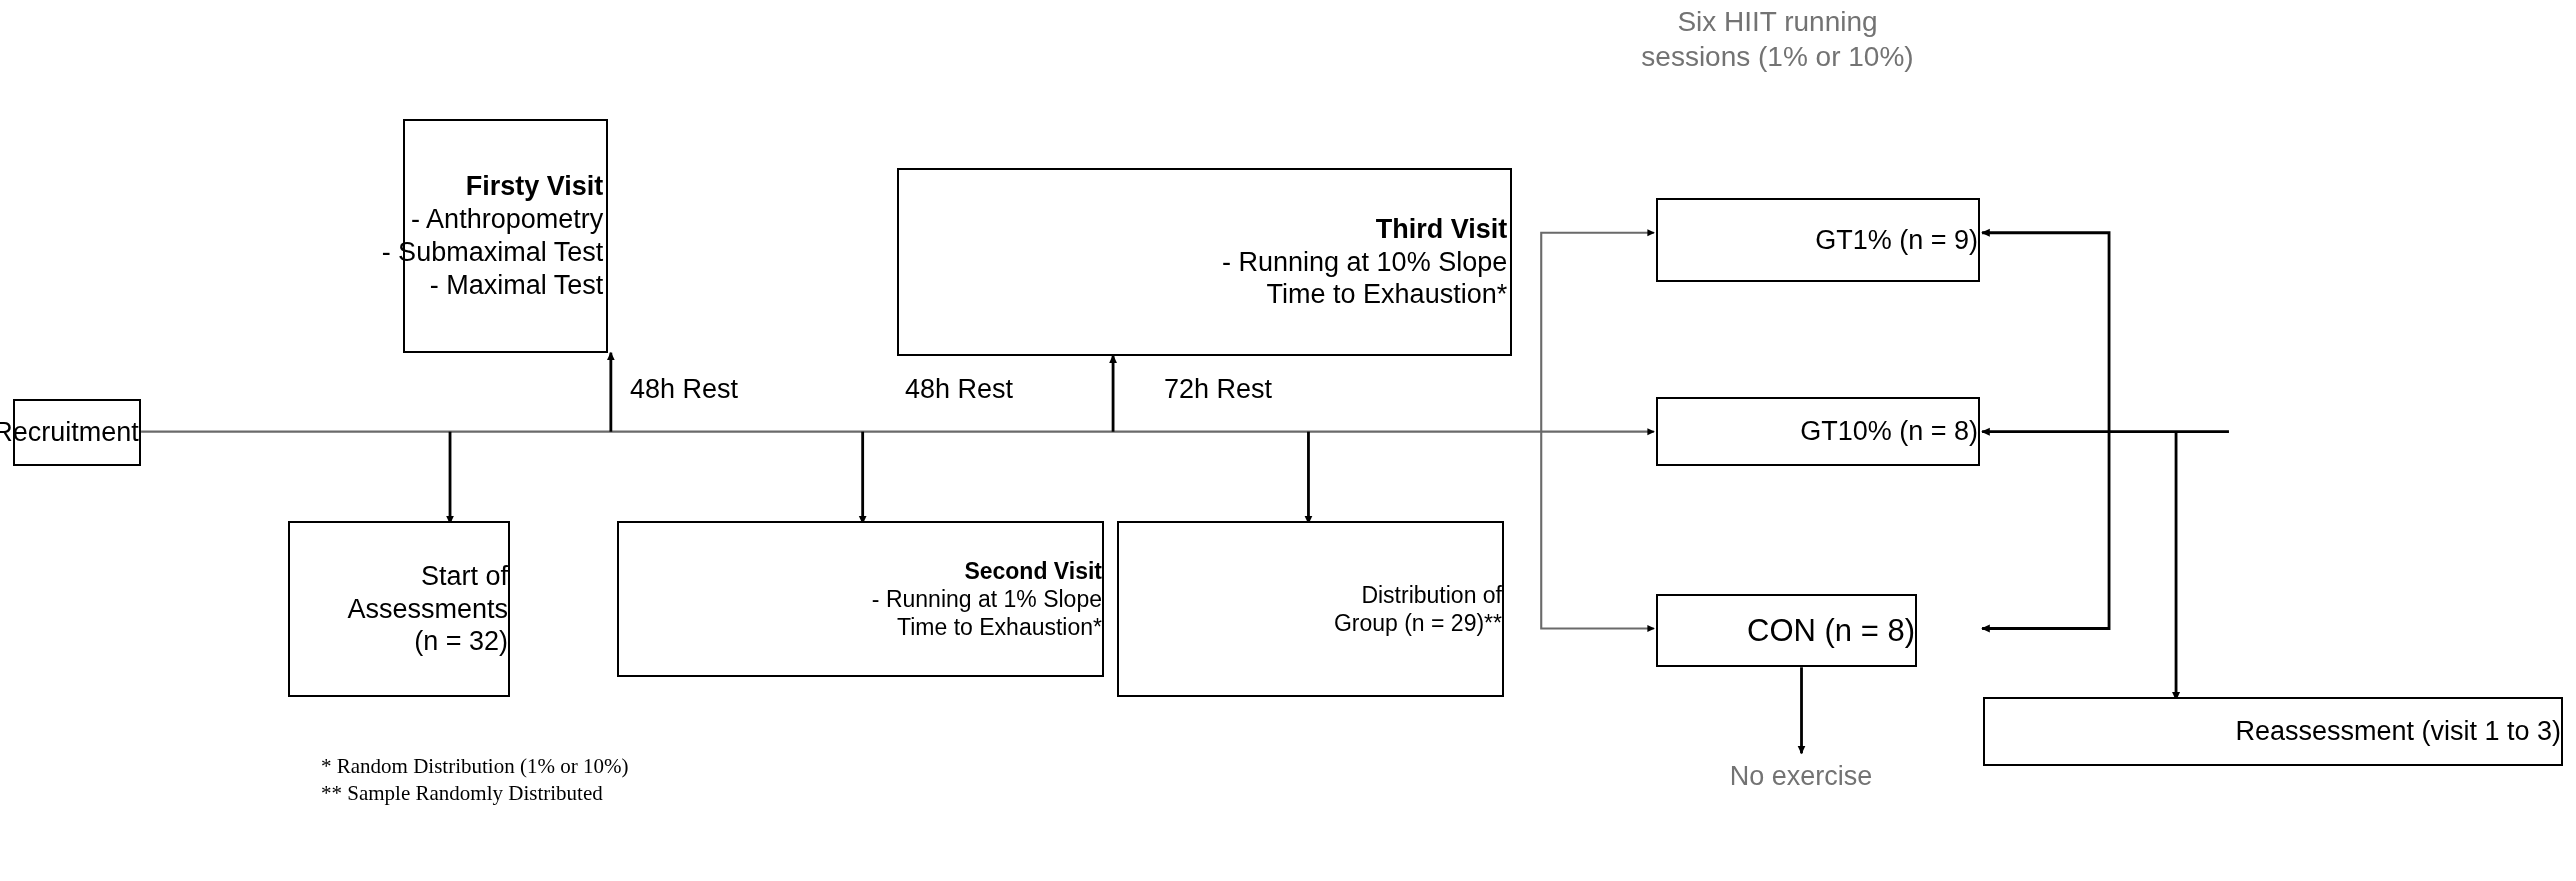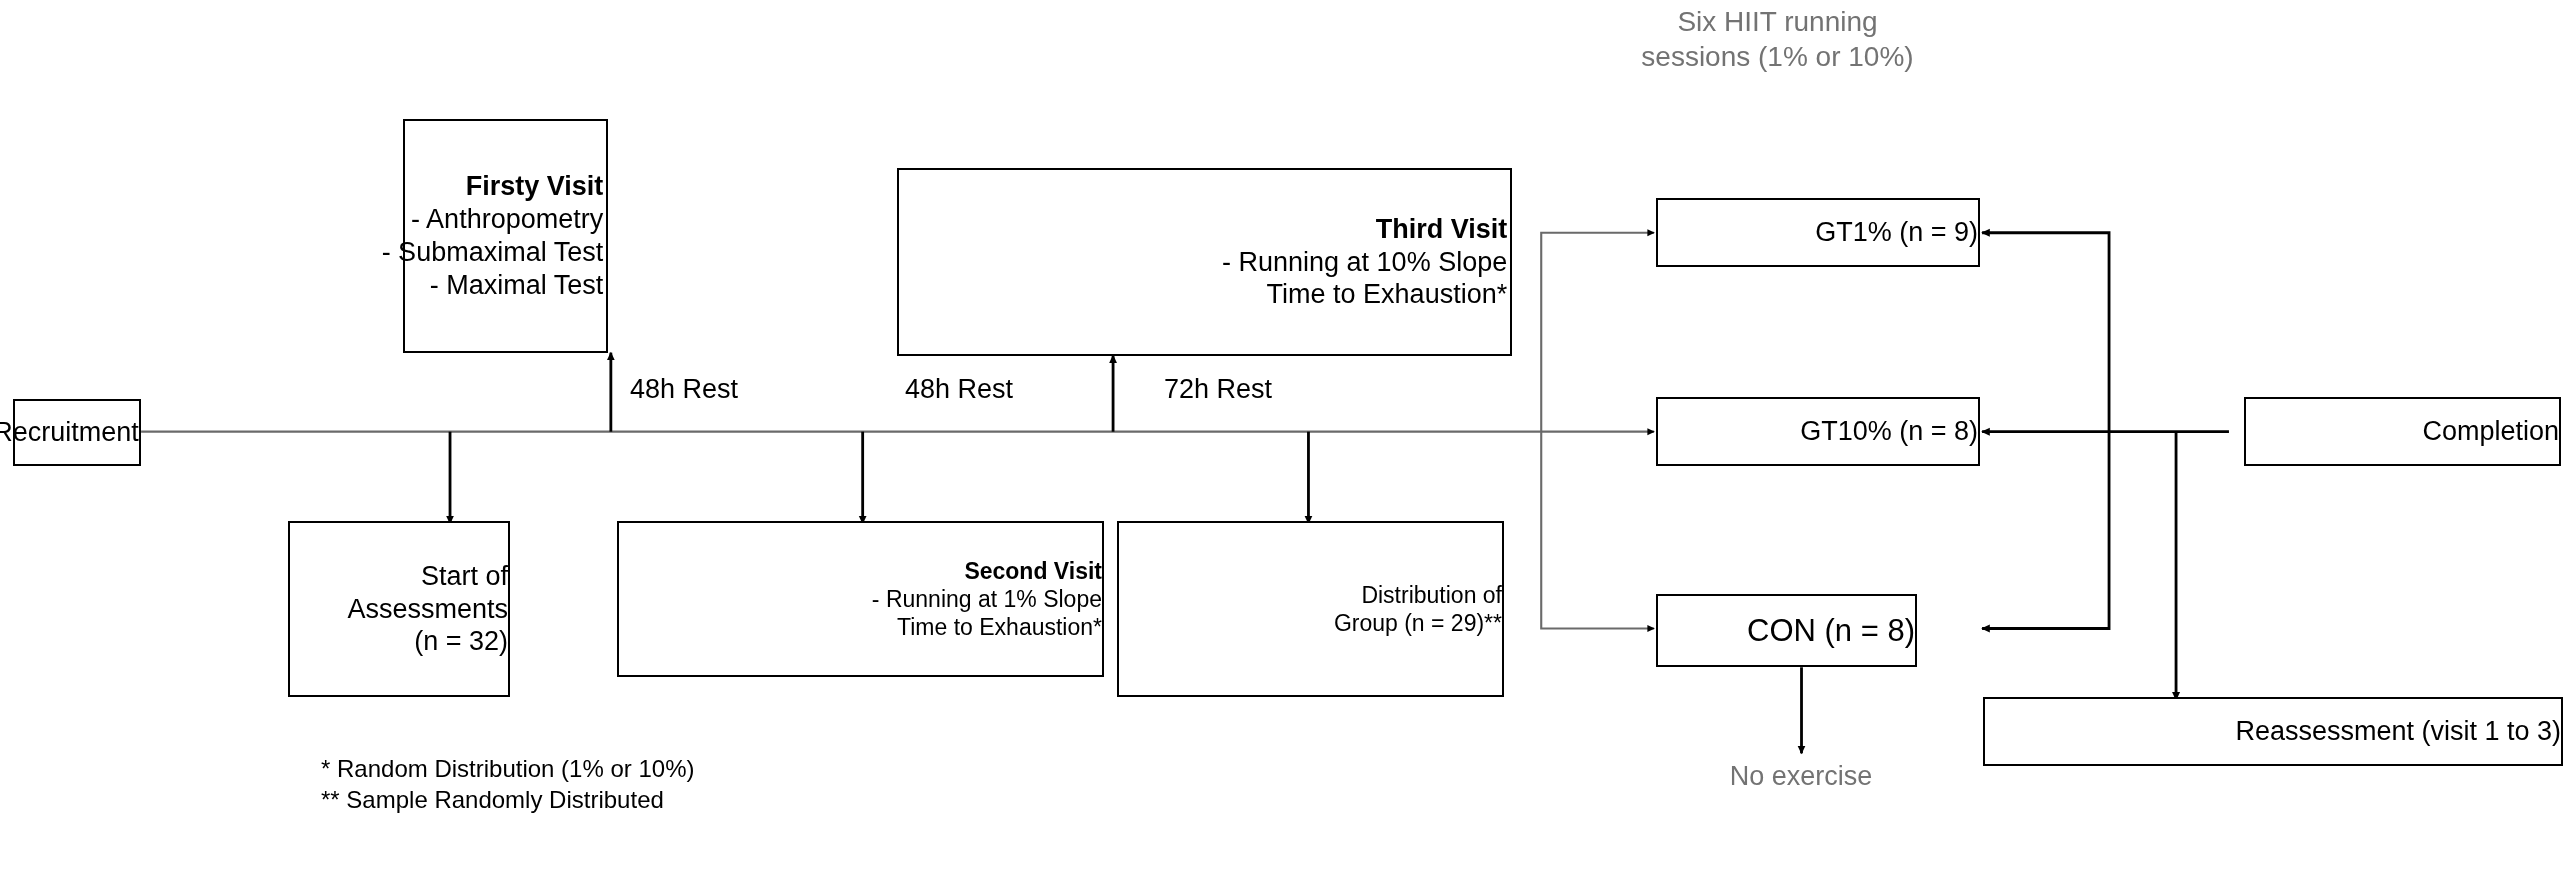--- a/index.html
+++ b/index.html
@@ -92,39 +92,36 @@
     <span class="ttl">Second Visit</span>
     <span class="ln">- Running at 1% Slope</span>
     <span class="ln">Time to Exhaustion*</span>
   </div>
 
   <div class="node" style="left:1117px;top:521px;width:387px;height:176px;font-size:23px;">
     <span class="ln">Distribution of</span>
     <span class="ln">Group (n = 29)**</span>
   </div>
 
-  <div class="node" style="left:1656px;top:198px;width:324px;height:69px;font-size:27px;">
+  <div class="node" style="left:1656px;top:198px;width:324px;height:84px;font-size:27px;">
     <span class="ln">GT1% (n = 9)</span>
   </div>
 
   <div class="node" style="left:1656px;top:397px;width:324px;height:69px;font-size:27px;">
     <span class="ln">GT10% (n = 8)</span>
   </div>
 
   <div class="node" style="left:1656px;top:594px;width:261px;height:73px;font-size:31px;">
     <span class="ln">CON (n = 8)</span>
   </div>
 
-  <div class="node" style="left:2244px;top:397px;width:317px;height:69px;font-size:27px;">
-    <span class="ln">Completion</span>
-  </div>
 
   <div class="node" style="left:1983px;top:697px;width:580px;height:69px;font-size:27px;padding-left:10px;">
     <span class="ln">Reassessment (visit 1 to 3)</span>
   </div>
 
   <div class="freetext" style="left:1660px;top:760px;width:282px;font-size:27px;">No exercise</div>
 
-  <div class="footnote" style="left:321px;top:753px;width:846px;font-size:24px;">* Random Distribution (1% or 10%)
+  <div class="footnote" style="left:321px;top:753px;width:846px;font-size:21px;font-family:Liberation Serif, serif;">* Random Distribution (1% or 10%)
 ** Sample Randomly Distributed</div>
 
 </div>
 
 
 </body></html>

